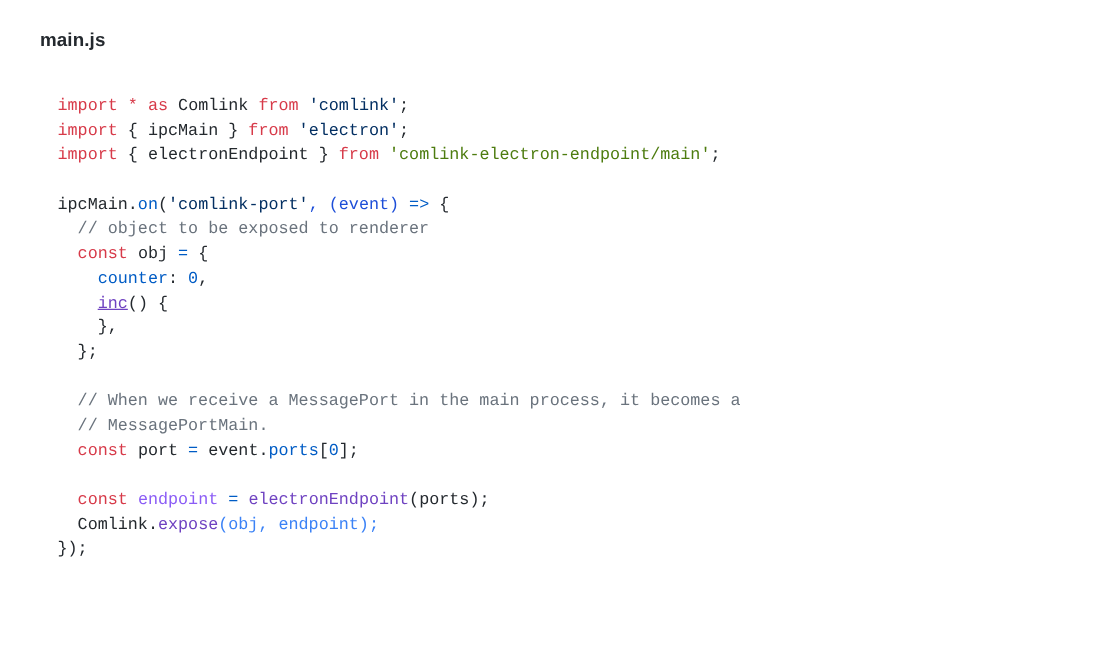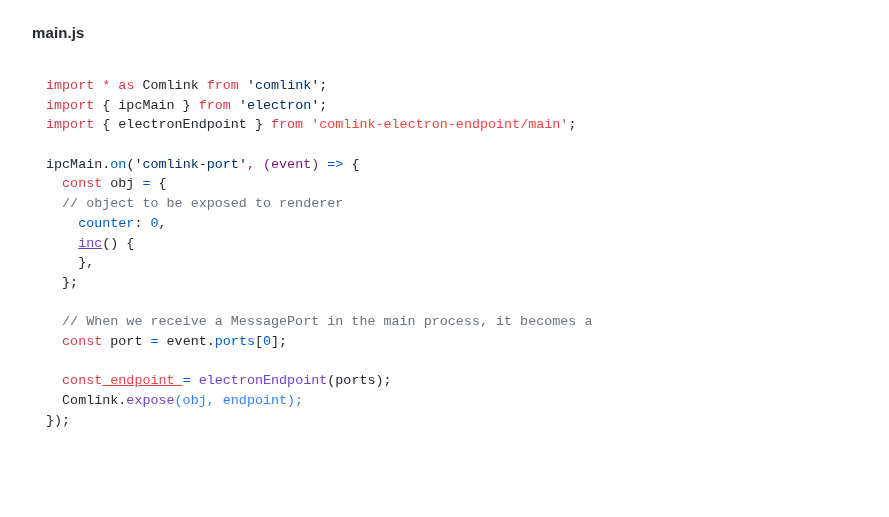--- a/index.html
+++ b/index.html
@@ -41,30 +41,31 @@
   }
 </style>
 </head>
 <body>
 
 <div class="page">
   <h3 class="title">main.js</h3>
   <div class="code" id="code-block">
       <div class="code-line"><span style="color: rgb(215, 58, 73);">import</span><span style="color: rgb(36, 41, 46);"> </span><span style="color: rgb(215, 58, 73);">*</span><span style="color: rgb(36, 41, 46);"> </span><span style="color: rgb(215, 58, 73);">as</span><span style="color: rgb(36, 41, 46);"> Comlink </span><span style="color: rgb(215, 58, 73);">from</span><span style="color: rgb(36, 41, 46);"> </span><span style="color: rgb(3, 47, 98);">'comlink'</span><span style="color: rgb(36, 41, 46);">;</span></div>
       <div class="code-line"><span style="color: rgb(215, 58, 73);">import</span><span style="color: rgb(36, 41, 46);"> { ipcMain } </span><span style="color: rgb(215, 58, 73);">from</span><span style="color: rgb(36, 41, 46);"> </span><span style="color: rgb(3, 47, 98);">'electron'</span><span style="color: rgb(36, 41, 46);">;</span></div>
-      <div class="code-line"><span style="color: rgb(215, 58, 73);">import</span><span style="color: rgb(36, 41, 46);"> { electronEndpoint } </span><span style="color: rgb(215, 58, 73);">from</span><span style="color: rgb(36, 41, 46);"> </span><span style="color: #ef4444;">'comlink-electron-endpoint/main'</span><span style="color: rgb(36, 41, 46);">;</span></div>
+      <div class="code-line"><span style="color: rgb(215, 58, 73);">import</span><span style="color: rgb(36, 41, 46);"> { electronEndpoint } </span><span style="color: rgb(215, 58, 73);">from</span><span style="color: rgb(36, 41, 46);"> </span><span style="color: #4d7c0f;">'comlink-electron-endpoint/main'</span><span style="color: rgb(36, 41, 46);">;</span></div>
       <div class="code-line">&nbsp;</div>
-      <div class="code-line"><span style="color: rgb(36, 41, 46);">ipcMain.</span><span style="color: rgb(0, 92, 197);">on</span><span style="color: rgb(36, 41, 46);">(</span><span style="color: rgb(3, 47, 98);">'comlink-port'</span><span style="color: #701a75;">, (event) </span><span style="color: rgb(0, 92, 197);">=&gt;</span><span style="color: rgb(36, 41, 46);"> {</span></div>
+      <div class="code-line"><span style="color: rgb(36, 41, 46);">ipcMain.</span><span style="color: rgb(0, 92, 197);">on</span><span style="color: rgb(36, 41, 46);">(</span><span style="color: rgb(3, 47, 98);">'comlink-port'</span><span style="color: #1d4ed8;">, (event) </span><span style="color: rgb(0, 92, 197);">=&gt;</span><span style="color: rgb(36, 41, 46);"> {</span></div>
+      <div class="code-line"><span style="color: rgb(106, 115, 125);">  // object to be exposed to renderer</span></div>
       <div class="code-line"><span style="color: rgb(36, 41, 46);">  </span><span style="color: rgb(215, 58, 73);">const</span><span style="color: rgb(36, 41, 46);"> obj </span><span style="color: rgb(0, 92, 197);">=</span><span style="color: rgb(36, 41, 46);"> {</span></div>
-      <div class="code-line"><span style="color: rgb(106, 115, 125);">  // object to be exposed to renderer</span></div>
       <div class="code-line"><span style="color: rgb(36, 41, 46);">    </span><span style="color: rgb(0, 92, 197);">counter</span><span style="color: rgb(36, 41, 46);">: </span><span style="color: rgb(0, 92, 197);">0</span><span style="color: rgb(36, 41, 46);">,</span></div>
       <div class="code-line"><span style="color: rgb(36, 41, 46);">    </span><span style="color: rgb(111, 66, 193); text-decoration: underline;">inc</span><span style="color: rgb(36, 41, 46);">() {</span></div>
       <div class="code-line"><span style="color: rgb(36, 41, 46);">    },</span></div>
       <div class="code-line"><span style="color: rgb(36, 41, 46);">  };</span></div>
       <div class="code-line">&nbsp;</div>
       <div class="code-line"><span style="color: rgb(106, 115, 125);">  // When we receive a MessagePort in the main process, it becomes a</span></div>
+      <div class="code-line"><span style="color: rgb(106, 115, 125);">  // MessagePortMain.</span></div>
       <div class="code-line"><span style="color: rgb(36, 41, 46);">  </span><span style="color: rgb(215, 58, 73);">const</span><span style="color: rgb(36, 41, 46);"> port </span><span style="color: rgb(0, 92, 197);">=</span><span style="color: rgb(36, 41, 46);"> event.</span><span style="color: rgb(0, 92, 197);">ports</span><span style="color: rgb(36, 41, 46);">[</span><span style="color: rgb(0, 92, 197);">0</span><span style="color: rgb(36, 41, 46);">];</span></div>
       <div class="code-line">&nbsp;</div>
-      <div class="code-line"><span style="color: rgb(36, 41, 46);">  </span><span style="color: rgb(215, 58, 73);">const</span><span style="color: #ef4444; text-decoration: underline;"> endpoint </span><span style="color: rgb(0, 92, 197);">=</span><span style="color: rgb(36, 41, 46);"> </span><span style="color: rgb(111, 66, 193);">electronEndpoint</span><span style="color: rgb(36, 41, 46);">(ports);</span></div>
+      <div class="code-line"><span style="color: rgb(36, 41, 46);">  </span><span style="color: rgb(215, 58, 73);">const</span><span style="color: #8b5cf6;"> endpoint </span><span style="color: rgb(0, 92, 197);">=</span><span style="color: rgb(36, 41, 46);"> </span><span style="color: rgb(111, 66, 193);">electronEndpoint</span><span style="color: rgb(36, 41, 46);">(ports);</span></div>
       <div class="code-line"><span style="color: rgb(36, 41, 46);">  Comlink.</span><span style="color: rgb(111, 66, 193);">expose</span><span style="color: #3b82f6;">(obj, endpoint);</span></div>
       <div class="code-line"><span style="color: rgb(36, 41, 46);">});</span></div>
     </div>
 </div>
 
 </body></html>

